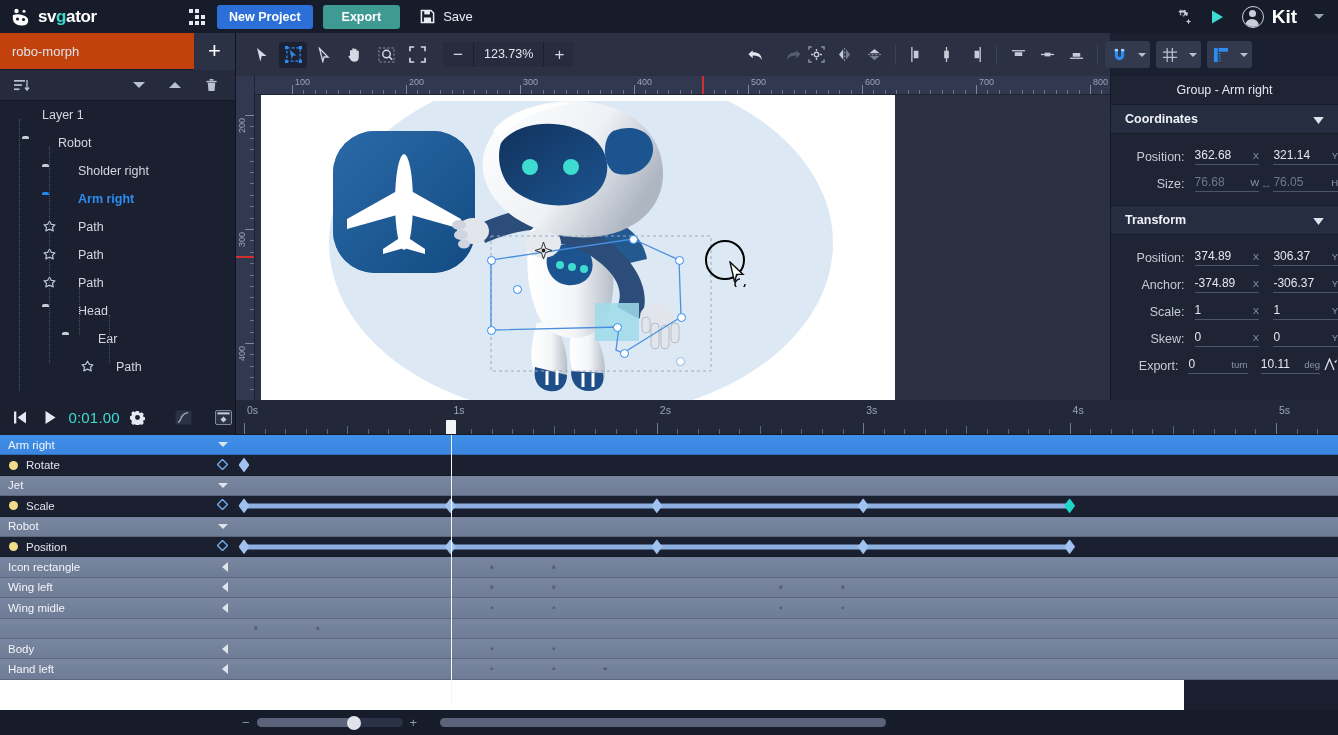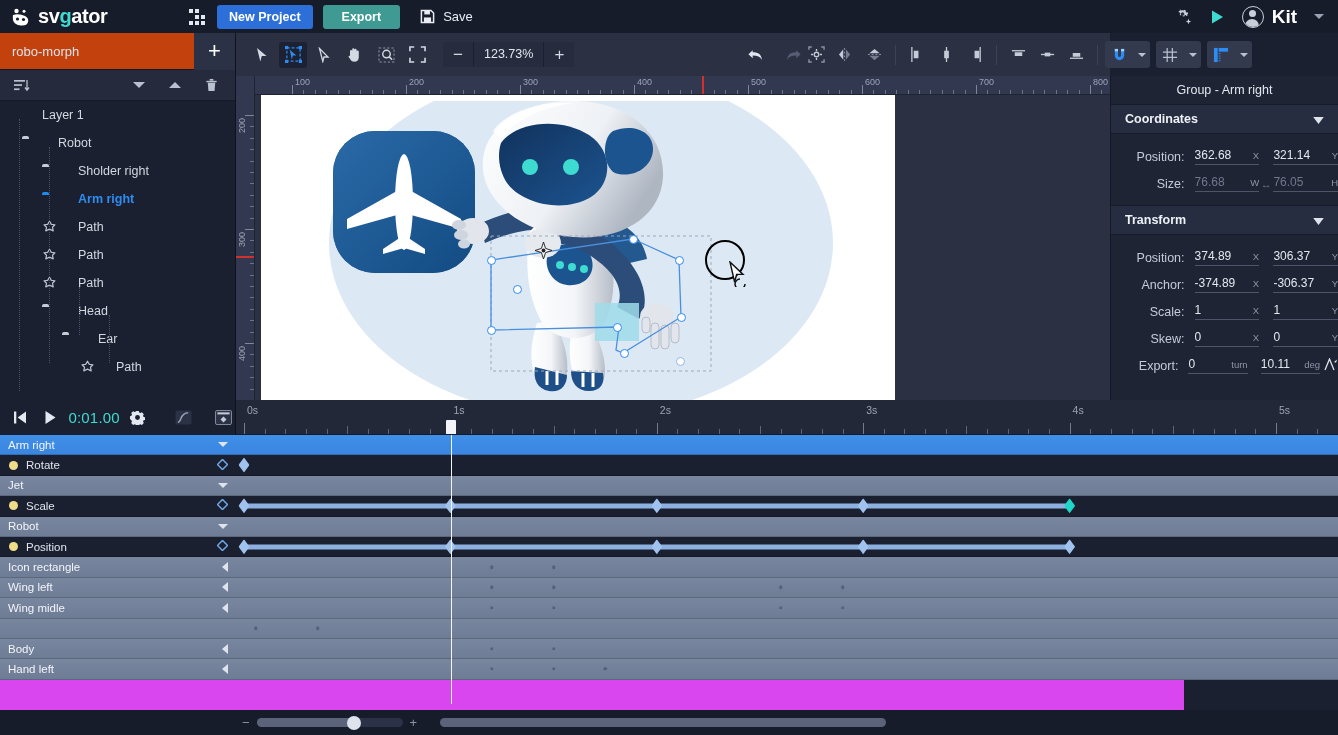--- a/index.html
+++ b/index.html
@@ -13,21 +13,21 @@
   }
   .app { position: relative; width: 1338px; height: 735px; }
 
   
   .topbar {
     position: absolute; left:0; top:0; width:1338px; height:33px;
     background:#171c2b; display:flex; align-items:center;
   }
   .logo { display:flex; align-items:center; gap:7px; margin-left:11px; width:178px;}
   .logo-mark { width:20px; height:18px; position:relative; }
-  .logo-text { font-size:20px; font-weight:700; letter-spacing:-0.4px; color:#fff; }
+  .logo-text { font-size:17px; font-weight:700; letter-spacing:-0.4px; color:#fff; }
   .logo-text .g { color:#3ddbd0; }
   .grid-icon { display:grid; grid-template-columns:repeat(3,4px); grid-gap:2px; margin-right:12px;}
   .grid-icon i { display:block; width:4px; height:4px; background:#e4e8f0; }
   .grid-icon i:nth-child(3){ background:transparent; }
   .grid-icon i:nth-child(4){ background:transparent; }
   .btn-new {
     background:#2c6fd8; color:#fff; font-size:12.5px; font-weight:700;
     padding:0 12px; height:24px; line-height:24px; border-radius:3px; border:none;
     font-family:inherit; cursor:pointer;
   }
@@ -139,21 +139,21 @@
   .prow { display:flex; align-items:center; height:27px; font-size:12px; }
   .plabel { width:82px; text-align:right; color:#c4cad8; font-size:12.5px; }
   .field { display:flex; align-items:baseline; border-bottom:1px solid #4e556b; margin-left:10px;
      width:72px; padding-bottom:2px; cursor:text;}
   .fval { font-size:12px; color:#e3e7ef; flex:1; }
   .fval.muted { color:#70778c; }
   .funit { font-size:9.5px; color:#8d95a8; margin-left:3px; }
   .linkico { width:16px; text-align:center; color:#70778c; font-size:11px;}
 
   
-  .tl { position:absolute; left:0; top:400px; width:1184px; height:335px; background:#d946ef; }
+  .tl { position:absolute; left:0; top:400px; width:1184px; height:335px; background:#ffffff; }
   .tl-ctrl { position:absolute; left:0; top:0; width:236px; height:35px; background:#1b2030;
      display:flex; align-items:center; border-right:1px solid #0f1320;}
   .tl-ctrl .pb { width:26px; display:flex; align-items:center; justify-content:center; cursor:pointer;}
   .tl-time { font-size:15px; color:#3ddbd0; font-weight:400; margin:0 6px 0 6px; letter-spacing:0.2px;}
   .tl-ruler { position:absolute; left:236px; top:0; width:1102px; height:35px; background:#232839;
      border-bottom:1px solid #151a28; overflow:hidden;}
   .tl-ruler .tickL { position:absolute; bottom:0; width:1px; height:11px; background:#727b90;}
   .tl-ruler .tickS { position:absolute; bottom:0; width:1px; height:5px; background:#5c6478;}
   .tl-ruler .rlab { position:absolute; top:4px; font-size:10.5px; color:#9aa3b5;}
   .playhead-knob { position:absolute; top:20px; width:10px; height:15px; background:#f2f4f8; border-radius:1px;}

